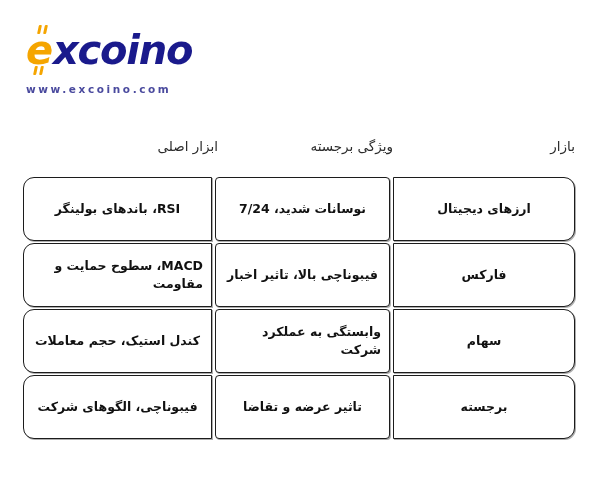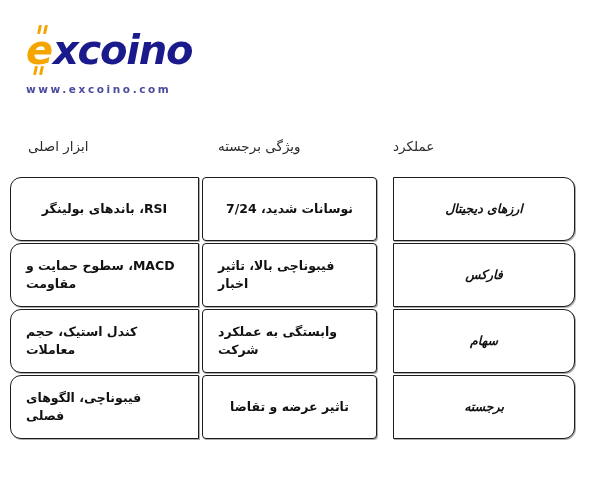--- a/index.html
+++ b/index.html
@@ -80,21 +80,21 @@
   .head-row {
     display: flex;
     width: 100%;
     height: 36px;
     align-items: center;
   }
   .head-cell {
     font-size: 13.5px;
     font-weight: 400;
     color: #2b2b2b;
-    text-align: left;
+    text-align: right;
     line-height: 1.4;
     white-space: nowrap;
   }
   .col-market  { flex: 0 0 182px; }
   .col-feature { flex: 0 0 175px; }
   .col-tool    { flex: 0 0 190px; }
 
   .body-rows {
     margin-top: 13px;
   }
@@ -104,34 +104,33 @@
     height: 64px;
     margin-bottom: 2px;
   }
   .cell {
     box-sizing: border-box;
     border: 1.6px solid #1c1c1c;
     background: #ffffff;
     display: flex;
     align-items: center;
     justify-content: center;
-    text-align: left;
+    text-align: right;
     font-size: 12.5px;
     font-weight: 700;
     color: #111111;
-    padding: 4px 15px;
+    padding: 4px 8px;
     line-height: 1.45;
     box-shadow: 1px 1px 0 rgba(0,0,0,0.32);
   }
   .cell.market {
     flex: 0 0 182px;
     border-top-right-radius: 11px;
     border-bottom-right-radius: 11px;
-    margin-left: 16px;
-    font-style: italic;
+    margin-left: 3px;
   }
   .cell.feature {
     flex: 0 0 175px;
     border-radius: 4px;
     margin-left: 3px;
   }
   .cell.tool {
     flex: 0 0 189px;
     border-top-left-radius: 11px;
     border-bottom-left-radius: 11px;
@@ -150,21 +149,21 @@
       <span>e</span>
     </span>
     <span class="logo-rest">xcoino</span>
   </div>
   <div class="logo-url">www.excoino.com</div>
 </div>
 
 <div class="table-wrap">
 
   <div class="head-row">
-    <div class="head-cell col-market">عملکرد</div>
+    <div class="head-cell col-market">بازار</div>
     <div class="head-cell col-feature">ویژگی برجسته</div>
     <div class="head-cell col-tool">ابزار اصلی</div>
   </div>
 
   <div class="body-rows">
 
     <div class="data-row">
       <div class="cell market">ارزهای دیجیتال</div>
       <div class="cell feature">نوسانات شدید، 7/24</div>
       <div class="cell tool">RSI، باندهای بولینگر</div>
@@ -178,17 +177,17 @@
 
     <div class="data-row">
       <div class="cell market">سهام</div>
       <div class="cell feature">وابستگی به عملکرد شرکت</div>
       <div class="cell tool">کندل استیک، حجم معاملات</div>
     </div>
 
     <div class="data-row">
       <div class="cell market">برجسته</div>
       <div class="cell feature">تاثیر عرضه و تقاضا</div>
-      <div class="cell tool">فیبوناچی، الگوهای فصلی</div>
+      <div class="cell tool">فیبوناچی، الگوهای شرکت</div>
     </div>
 
   </div>
 </div>
 
 </body></html>

